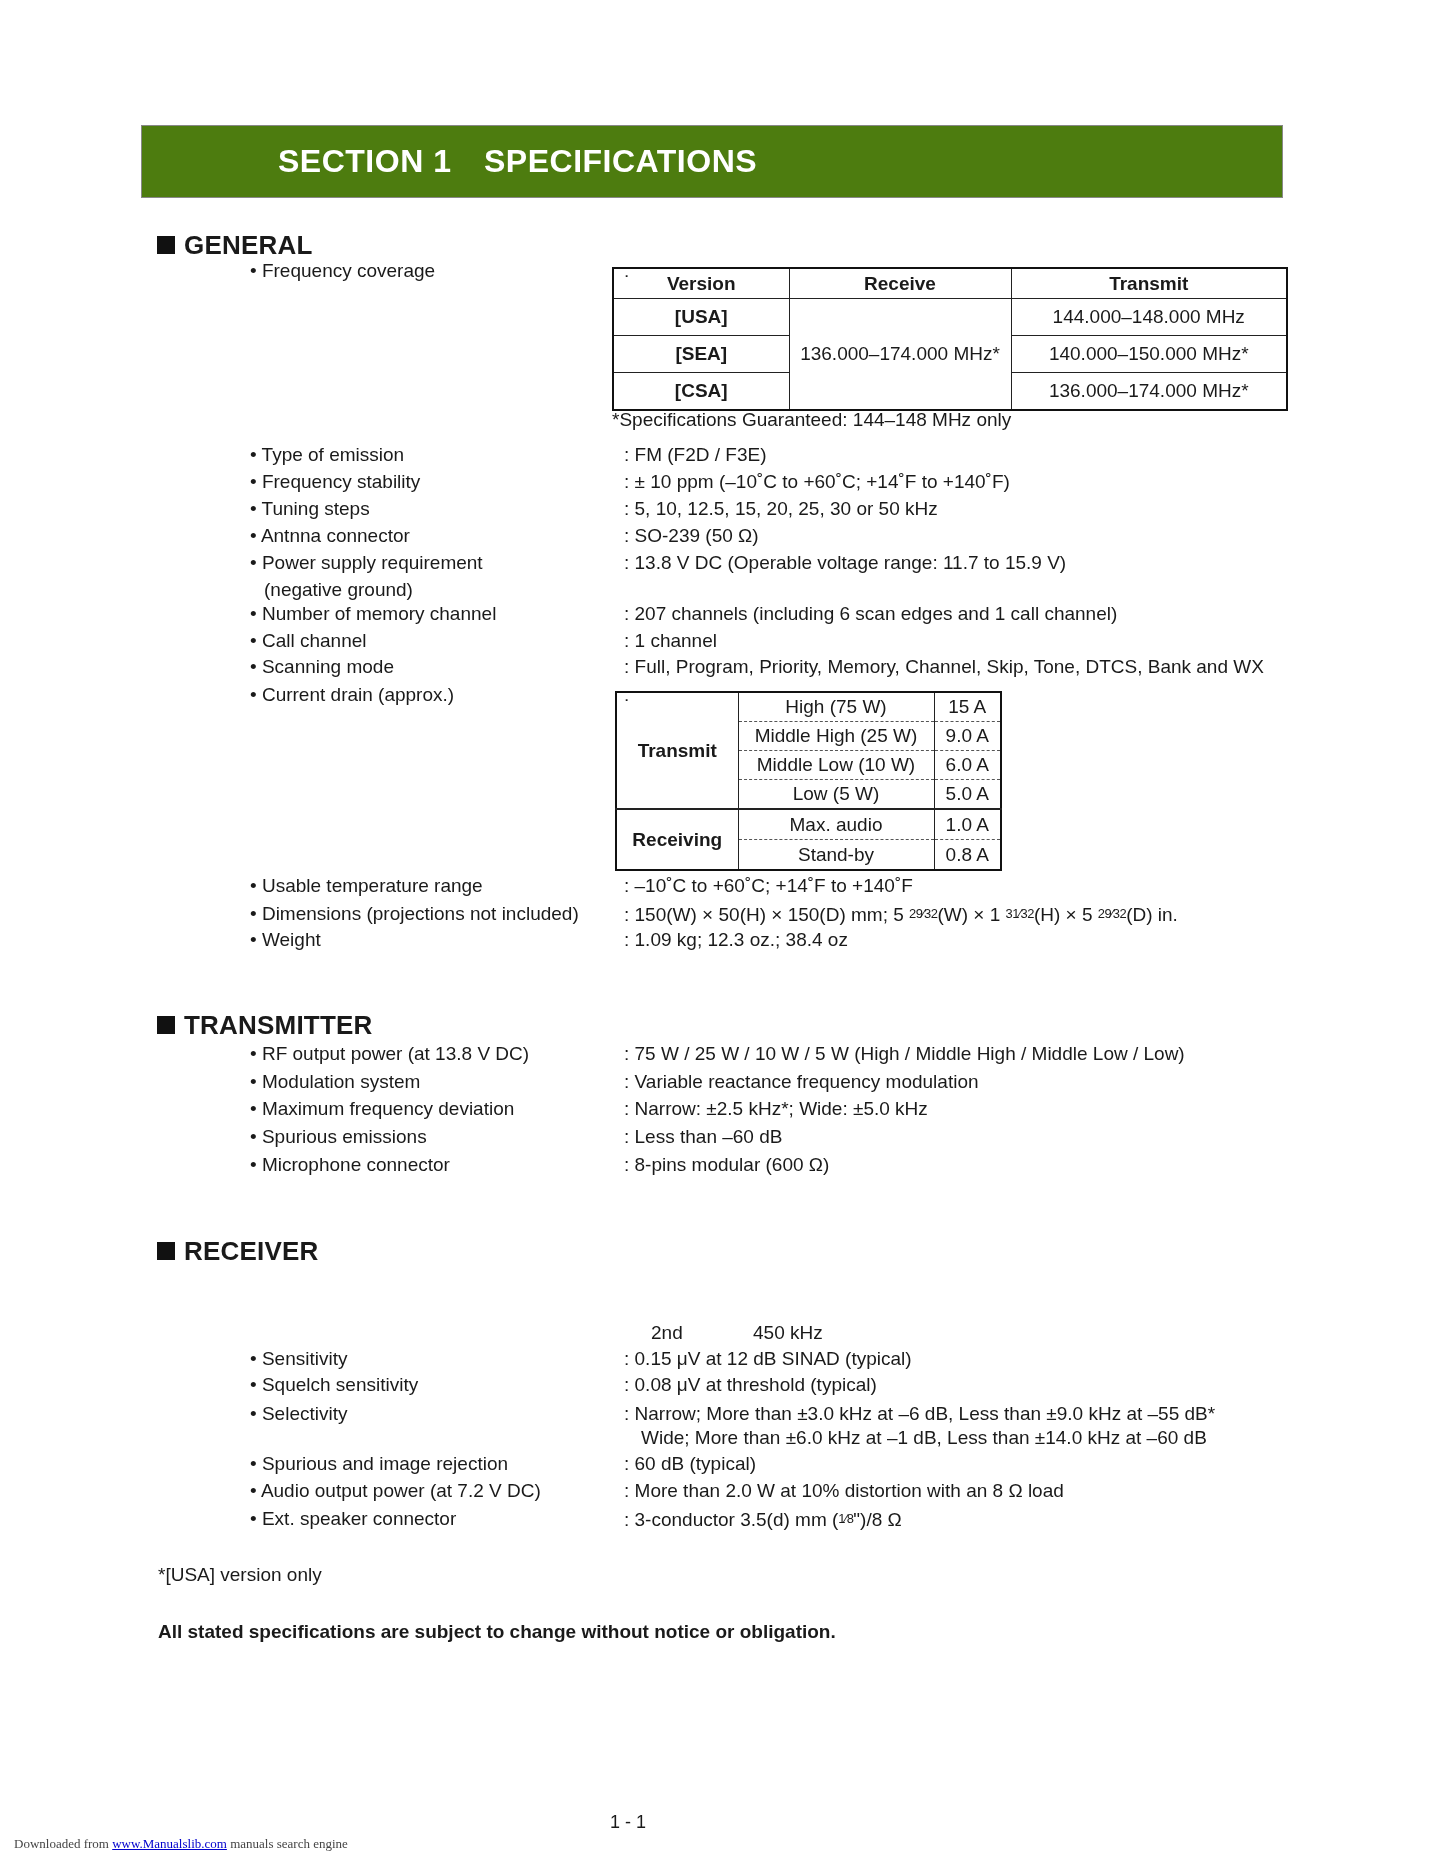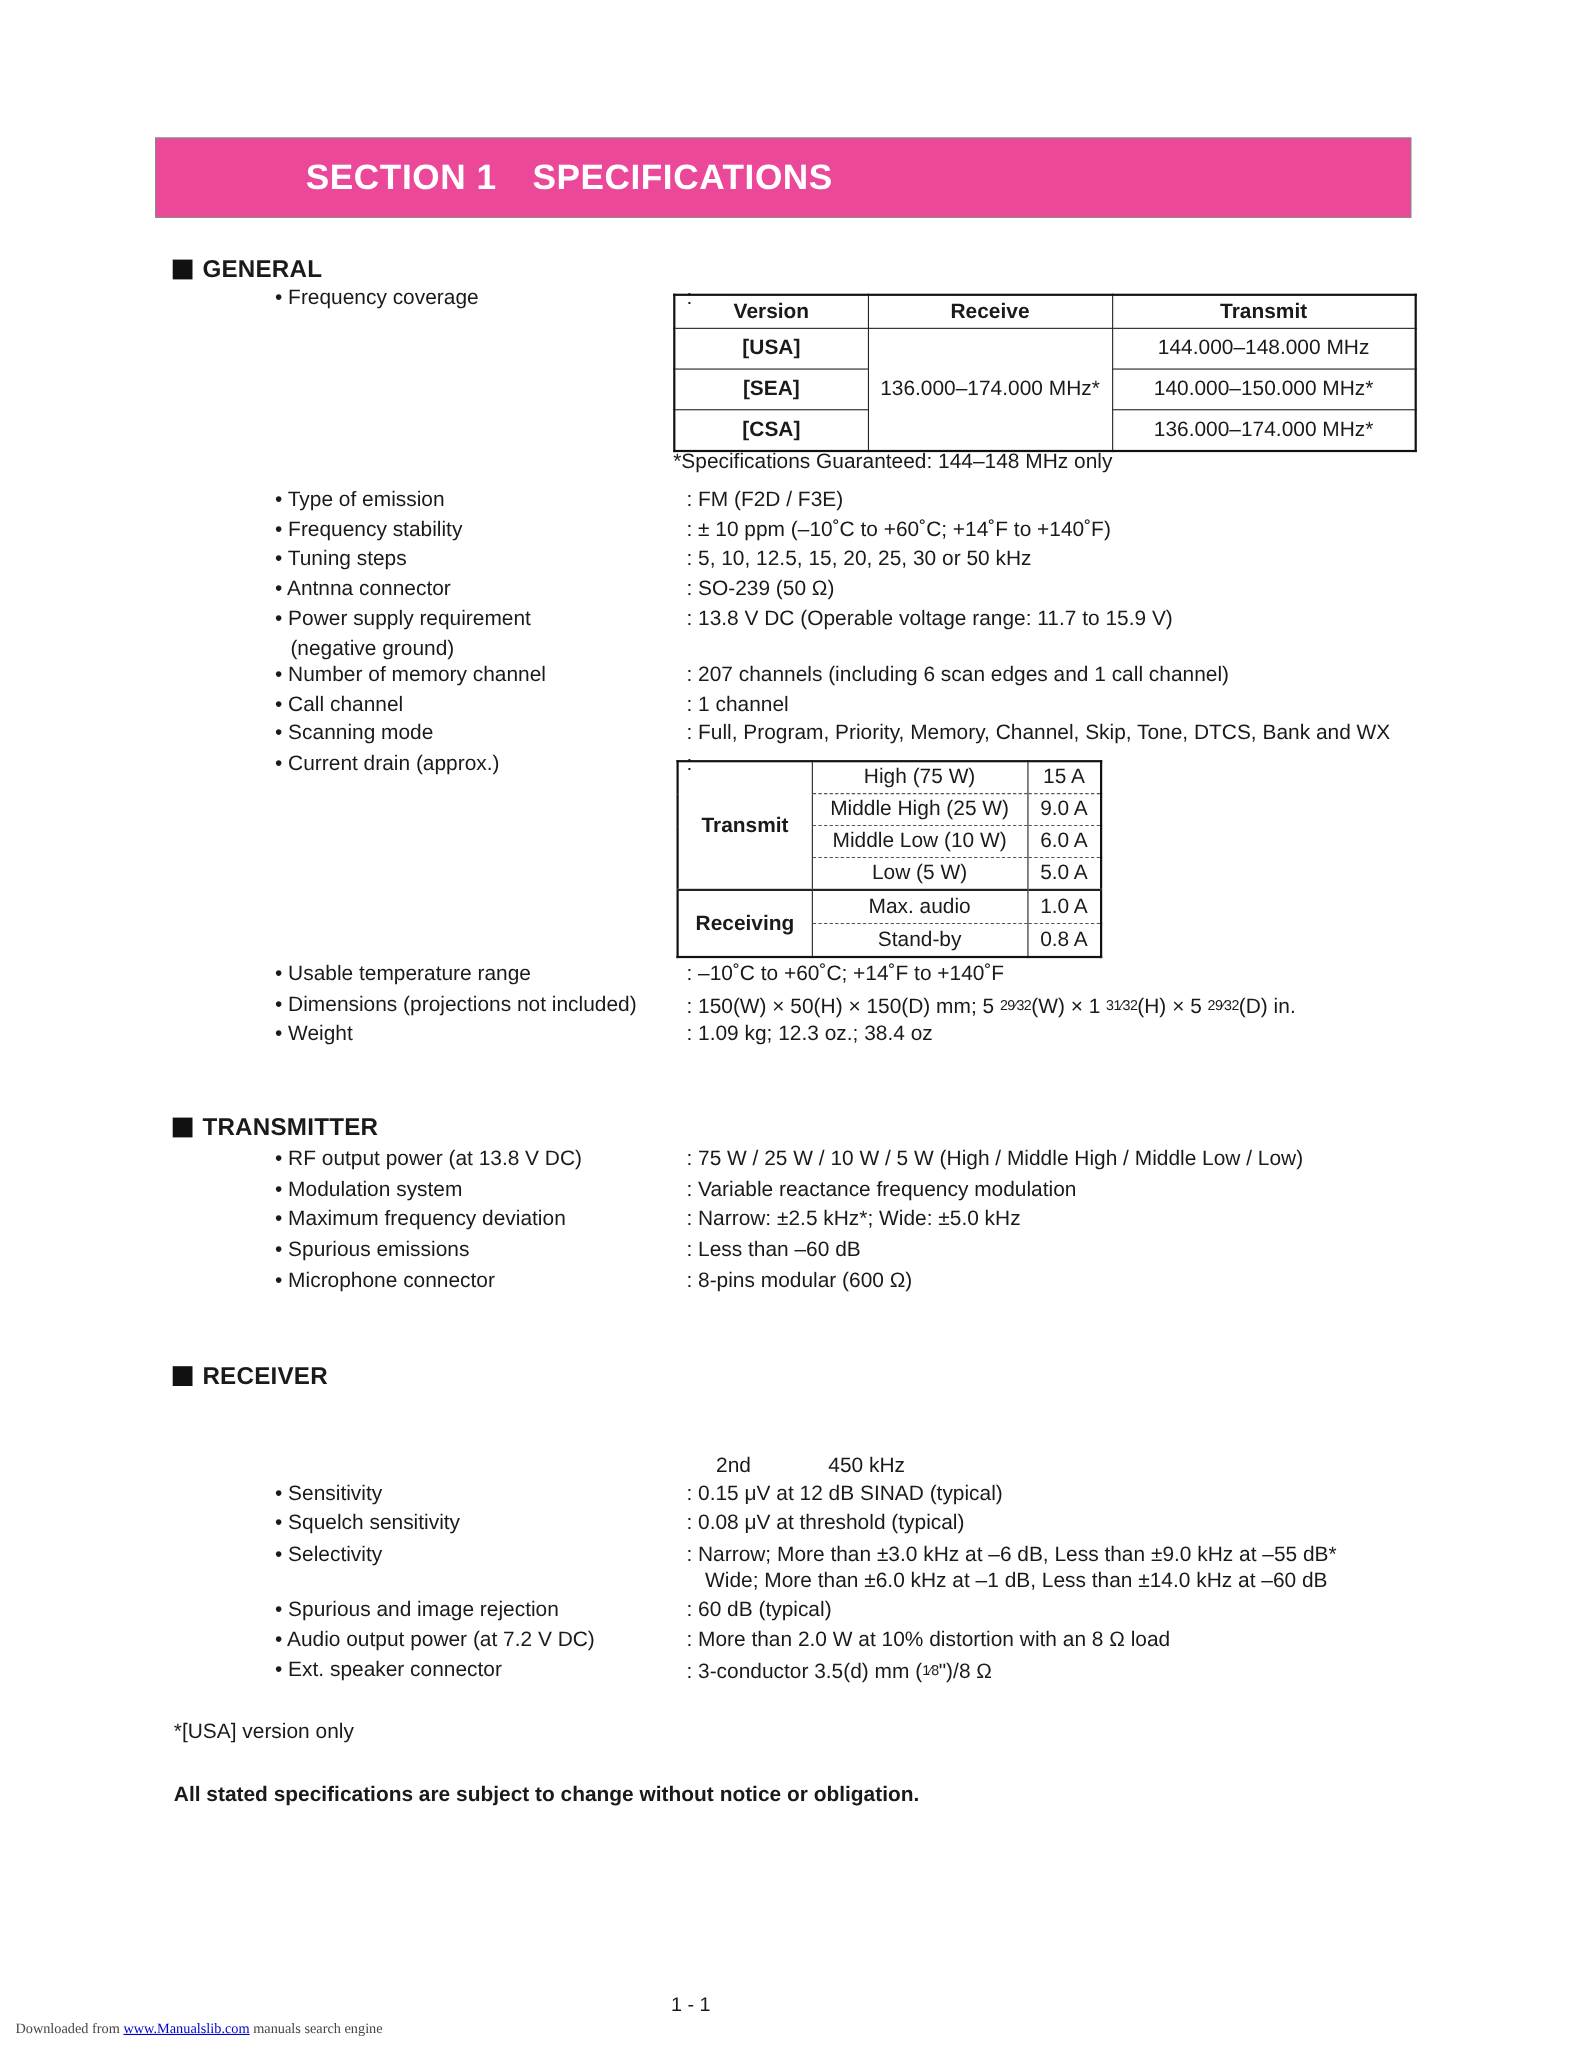--- a/index.html
+++ b/index.html
@@ -6,32 +6,32 @@
   .page {
     position:relative; width:1445px; height:1870px; margin:0 auto;
     background:#ffffff; overflow:hidden;
     font-family:"Liberation Sans", sans-serif;
     font-size:19px; color:#1a1a1a;
   }
 
   
   .titlebar {
     position:absolute; left:141px; top:125px; width:1142px; height:73px;
-    background:#ec4899; border:1px solid #888; box-sizing:border-box;
+    background:#4d7c0f; border:1px solid #888; box-sizing:border-box;
     color:#fff; font-weight:bold; font-size:32px; letter-spacing:0.5px;
   }
   .titlebar span { position:absolute; top:0; line-height:71px; white-space:nowrap; }
   .titlebar .sec { left:136px; }
   .titlebar .ttl { left:342px; }
 
   
   .sec-head {
     position:absolute; left:157px; height:28px;
     display:flex; align-items:center;
-    font-weight:bold; font-size:22px; letter-spacing:0.2px;
+    font-weight:bold; font-size:26px; letter-spacing:0.2px;
   }
   .sq { width:18px; height:18px; background:#111; margin-right:9px; flex:none; }
 
   
   .row { position:absolute; left:218px; width:1100px; height:27px; line-height:27px;margin-left:32px; }
   .lab { position:absolute; left:0; white-space:nowrap; }
   .sub { position:absolute; left:14px; white-space:nowrap; }
   .val { position:absolute; left:374px; white-space:nowrap; }
   .v2  { position:absolute; left:503px; white-space:nowrap; }
   .v3  { position:absolute; left:401px; white-space:nowrap; }

